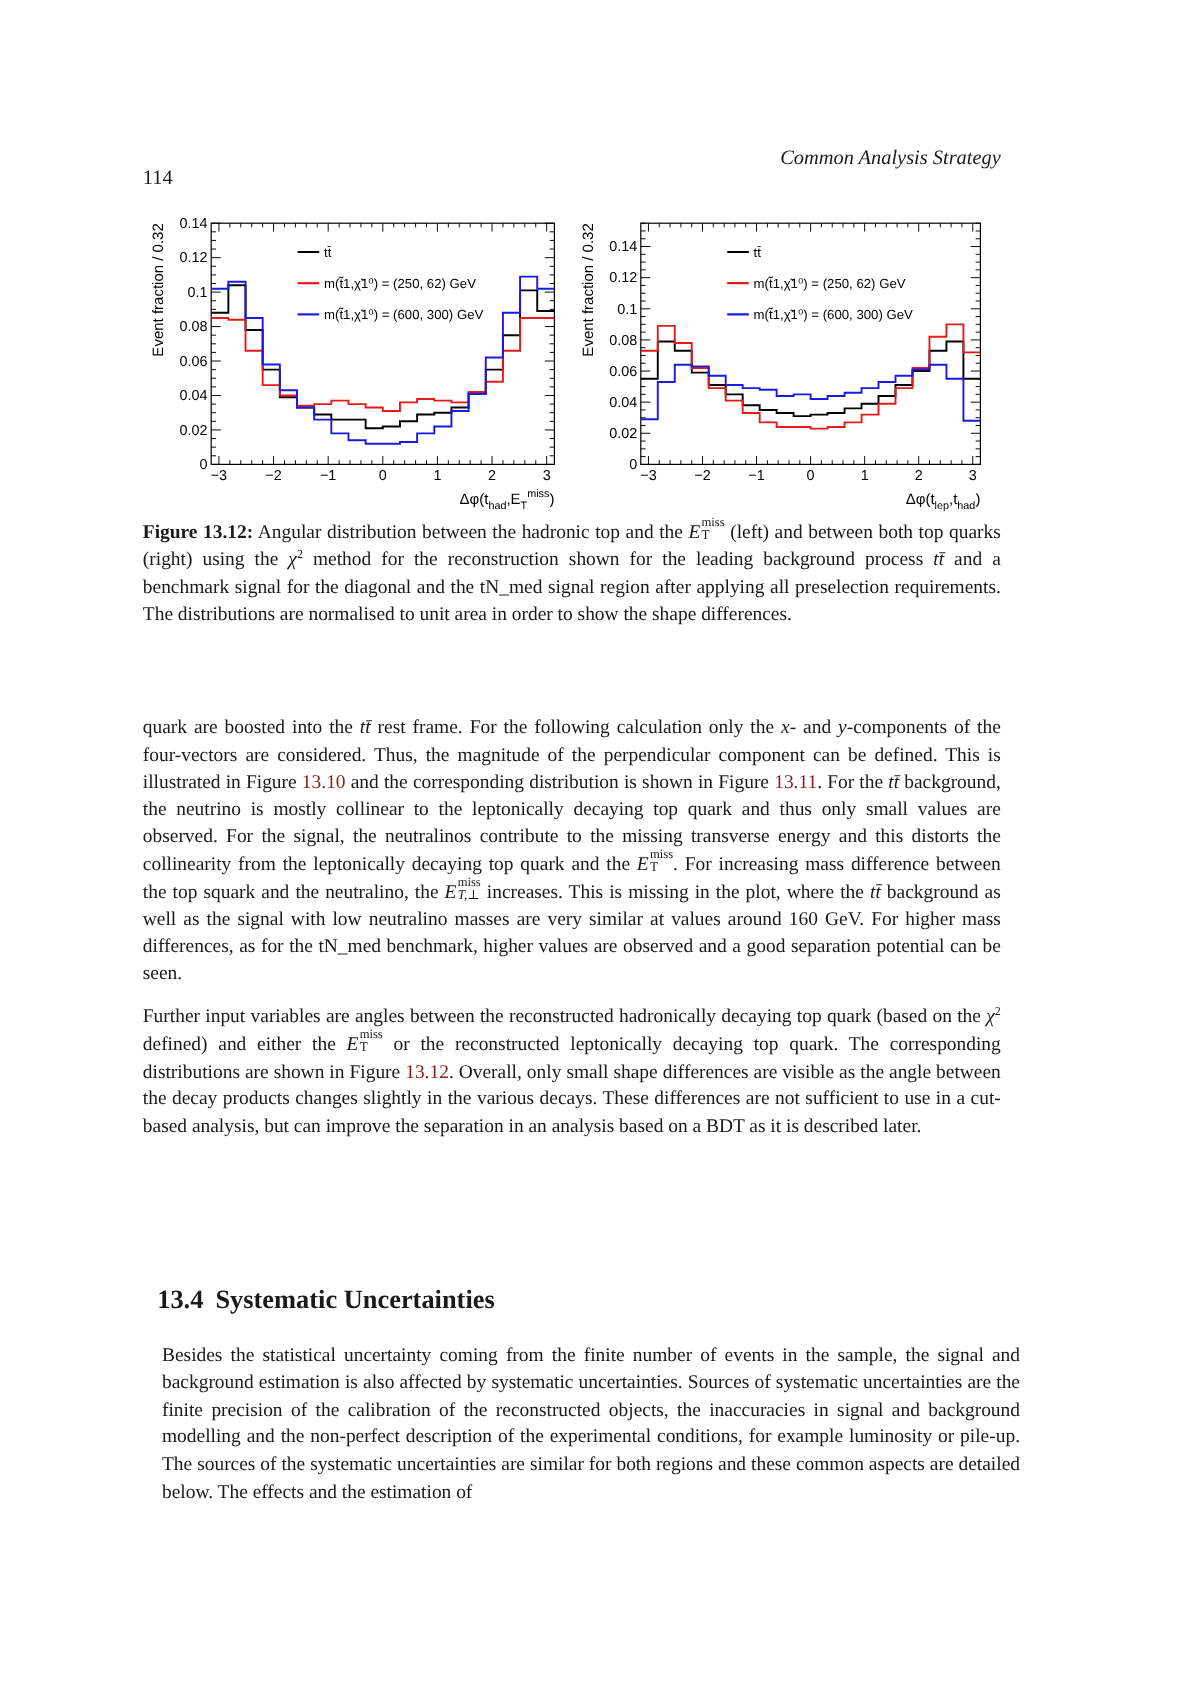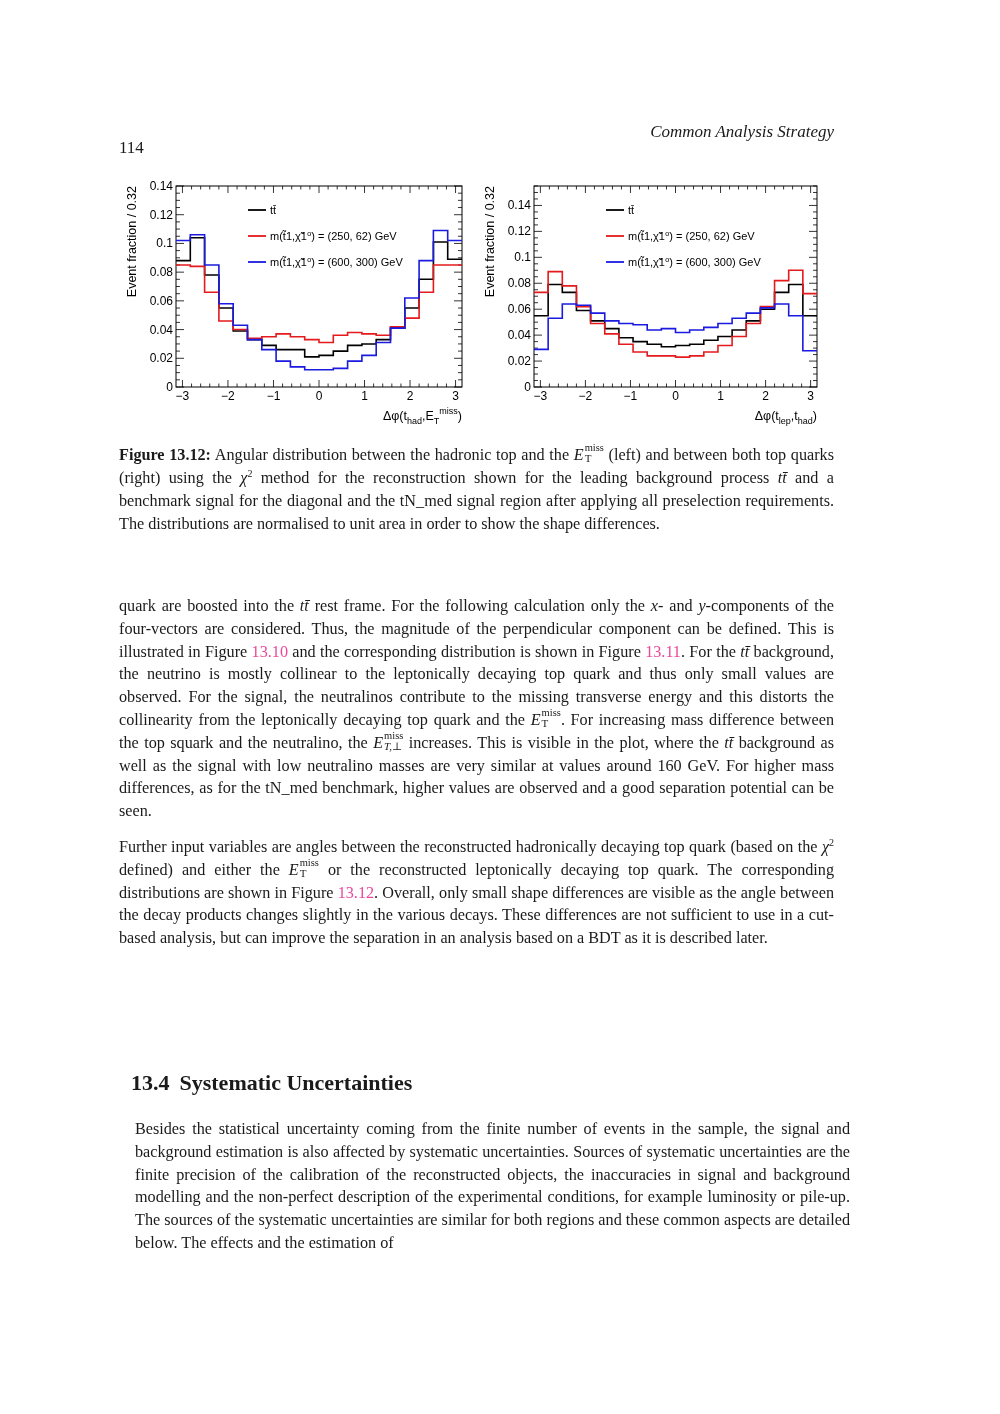--- a/index.html
+++ b/index.html
@@ -4,31 +4,31 @@
 <style>
   html, body { margin: 0; padding: 0; background: #ffffff; }
   body { width: 1000px; height: 1414px; position: relative; overflow: hidden;
          font-family: "Liberation Serif", "DejaVu Serif", serif; color: #1a1a1a; }
   .running-head { position: absolute; top: 122px; left: 119px; width: 715px; height: 24px;
                   font-size: 17px; }
   .running-head .pnum { position: absolute; left: 0; top: 16px; font-family: Liberation Serif, serif; }
   .running-head .rtitle { position: absolute; right: 0; top: 0; font-style: italic; text-align: center; }
   .figure { position: absolute; left: 120px; top: 178px; width: 720px; height: 255px; }
   .figure svg { position: absolute; top: 0; }
-  .caption { position: absolute; left: 119px; top: 444px; width: 715px; font-size: 16.2px;
+  .caption { position: absolute; left: 119px; top: 432px; width: 715px; font-size: 16.2px;
              line-height: 23px; text-align: justify; }
   .caption b { font-weight: bold; }
   .para { position: absolute; left: 119px; width: 715px; font-size: 16.2px; line-height: 22.8px;
           text-align: justify; margin: 0; }
   .p1 { top: 595px; }
   .p2 { top: 836px; }
   .p3 { top: 1118px; margin-left: 16px; }
   .section-title { position: absolute; left: 119px; top: 1058px; font-size: 22px; font-weight: bold; margin: 12px; }
   .section-title .num { margin-right: 10px; }
-  .ref { color: #ec4899; }
+  .ref { color: #7f1d1d; }
   sup, sub { font-size: 10px; line-height: 0; }
   .emiss { font-style: italic; white-space: nowrap; }
   .emiss .sx { display: inline-flex; flex-direction: column; vertical-align: middle; font-style: normal;
                font-size: 10.5px; line-height: 10px; margin-left: 1px; position: relative; top: -3px; }
   .emiss .sx .lo { font-size: 11px; }
   i { font-style: italic; }
   svg text { font-family: "Liberation Sans", "DejaVu Sans", sans-serif; }
 </style>
 </head>
 <body>
@@ -352,21 +352,21 @@
         <span class="lo">T</span>
       </span></span><span> (left) and between both top quarks (right) using the </span><i>χ</i><sup>2</sup><span> method for the reconstruction shown for the leading background process </span><i>tt̄</i><span> and a benchmark signal for the diagonal and the tN_med signal region after applying all preselection requirements. The distributions are normalised to unit area in order to show the shape differences.</span>
 </div>
 
 <p class="para p1"><span>quark are boosted into the </span><i>tt̄</i><span> rest frame. For the following calculation only the </span><i>x</i><span>- and </span><i>y</i><span>-components of the four-vectors are considered. Thus, the magnitude of the perpendicular component can be defined. This is illustrated in Figure </span><a class="ref">13.10</a><span> and the corresponding distribution is shown in Figure </span><a class="ref">13.11</a><span>. For the </span><i>tt̄</i><span> background, the neutrino is mostly collinear to the leptonically decaying top quark and thus only small values are observed. For the signal, the neutralinos contribute to the missing transverse energy and this distorts the collinearity from the leptonically decaying top quark and the </span><span class="emiss"><span>E</span><span class="sx">
         <span>miss</span>
         <span class="lo">T</span>
       </span></span><span>. For increasing mass difference between the top squark and the neutralino, the </span><span class="emiss"><span>E</span><span class="sx">
         <span>miss</span>
         <span class="lo" style="font-style:italic">T,⊥</span>
-      </span></span><span> increases. This is visible in the plot, where the </span><i>tt̄</i><span> background as well as the signal with low neutralino masses are very similar at values around 160 GeV. For higher mass differences, as for the tN_med benchmark, higher values are observed and a good separation potential can be seen.</span></p>
+      </span></span><span> increases. This is missing in the plot, where the </span><i>tt̄</i><span> background as well as the signal with low neutralino masses are very similar at values around 160 GeV. For higher mass differences, as for the tN_med benchmark, higher values are observed and a good separation potential can be seen.</span></p>
 
 <p class="para p2"><span>Further input variables are angles between the reconstructed hadronically decaying top quark (based on the </span><i>χ</i><sup>2</sup><span> defined) and either the </span><span class="emiss"><span>E</span><span class="sx">
         <span>miss</span>
         <span class="lo">T</span>
       </span></span><span> or the reconstructed leptonically decaying top quark. The corresponding distributions are shown in Figure </span><a class="ref">13.12</a><span>. Overall, only small shape differences are visible as the angle between the decay products changes slightly in the various decays. These differences are not sufficient to use in a cut-based analysis, but can improve the separation in an analysis based on a BDT as it is described later.</span></p>
 
 <h2 class="section-title"><span class="num">13.4</span><span>Systematic Uncertainties</span></h2>
 
 <p class="para p3">Besides the statistical uncertainty coming from the finite number of events in the sample, the signal and background estimation is also affected by systematic uncertainties. Sources of systematic uncertainties are the finite precision of the calibration of the reconstructed objects, the inaccuracies in signal and background modelling and the non-perfect description of the experimental conditions, for example luminosity or pile-up. The sources of the systematic uncertainties are similar for both regions and these common aspects are detailed below. The effects and the estimation of</p>
 

